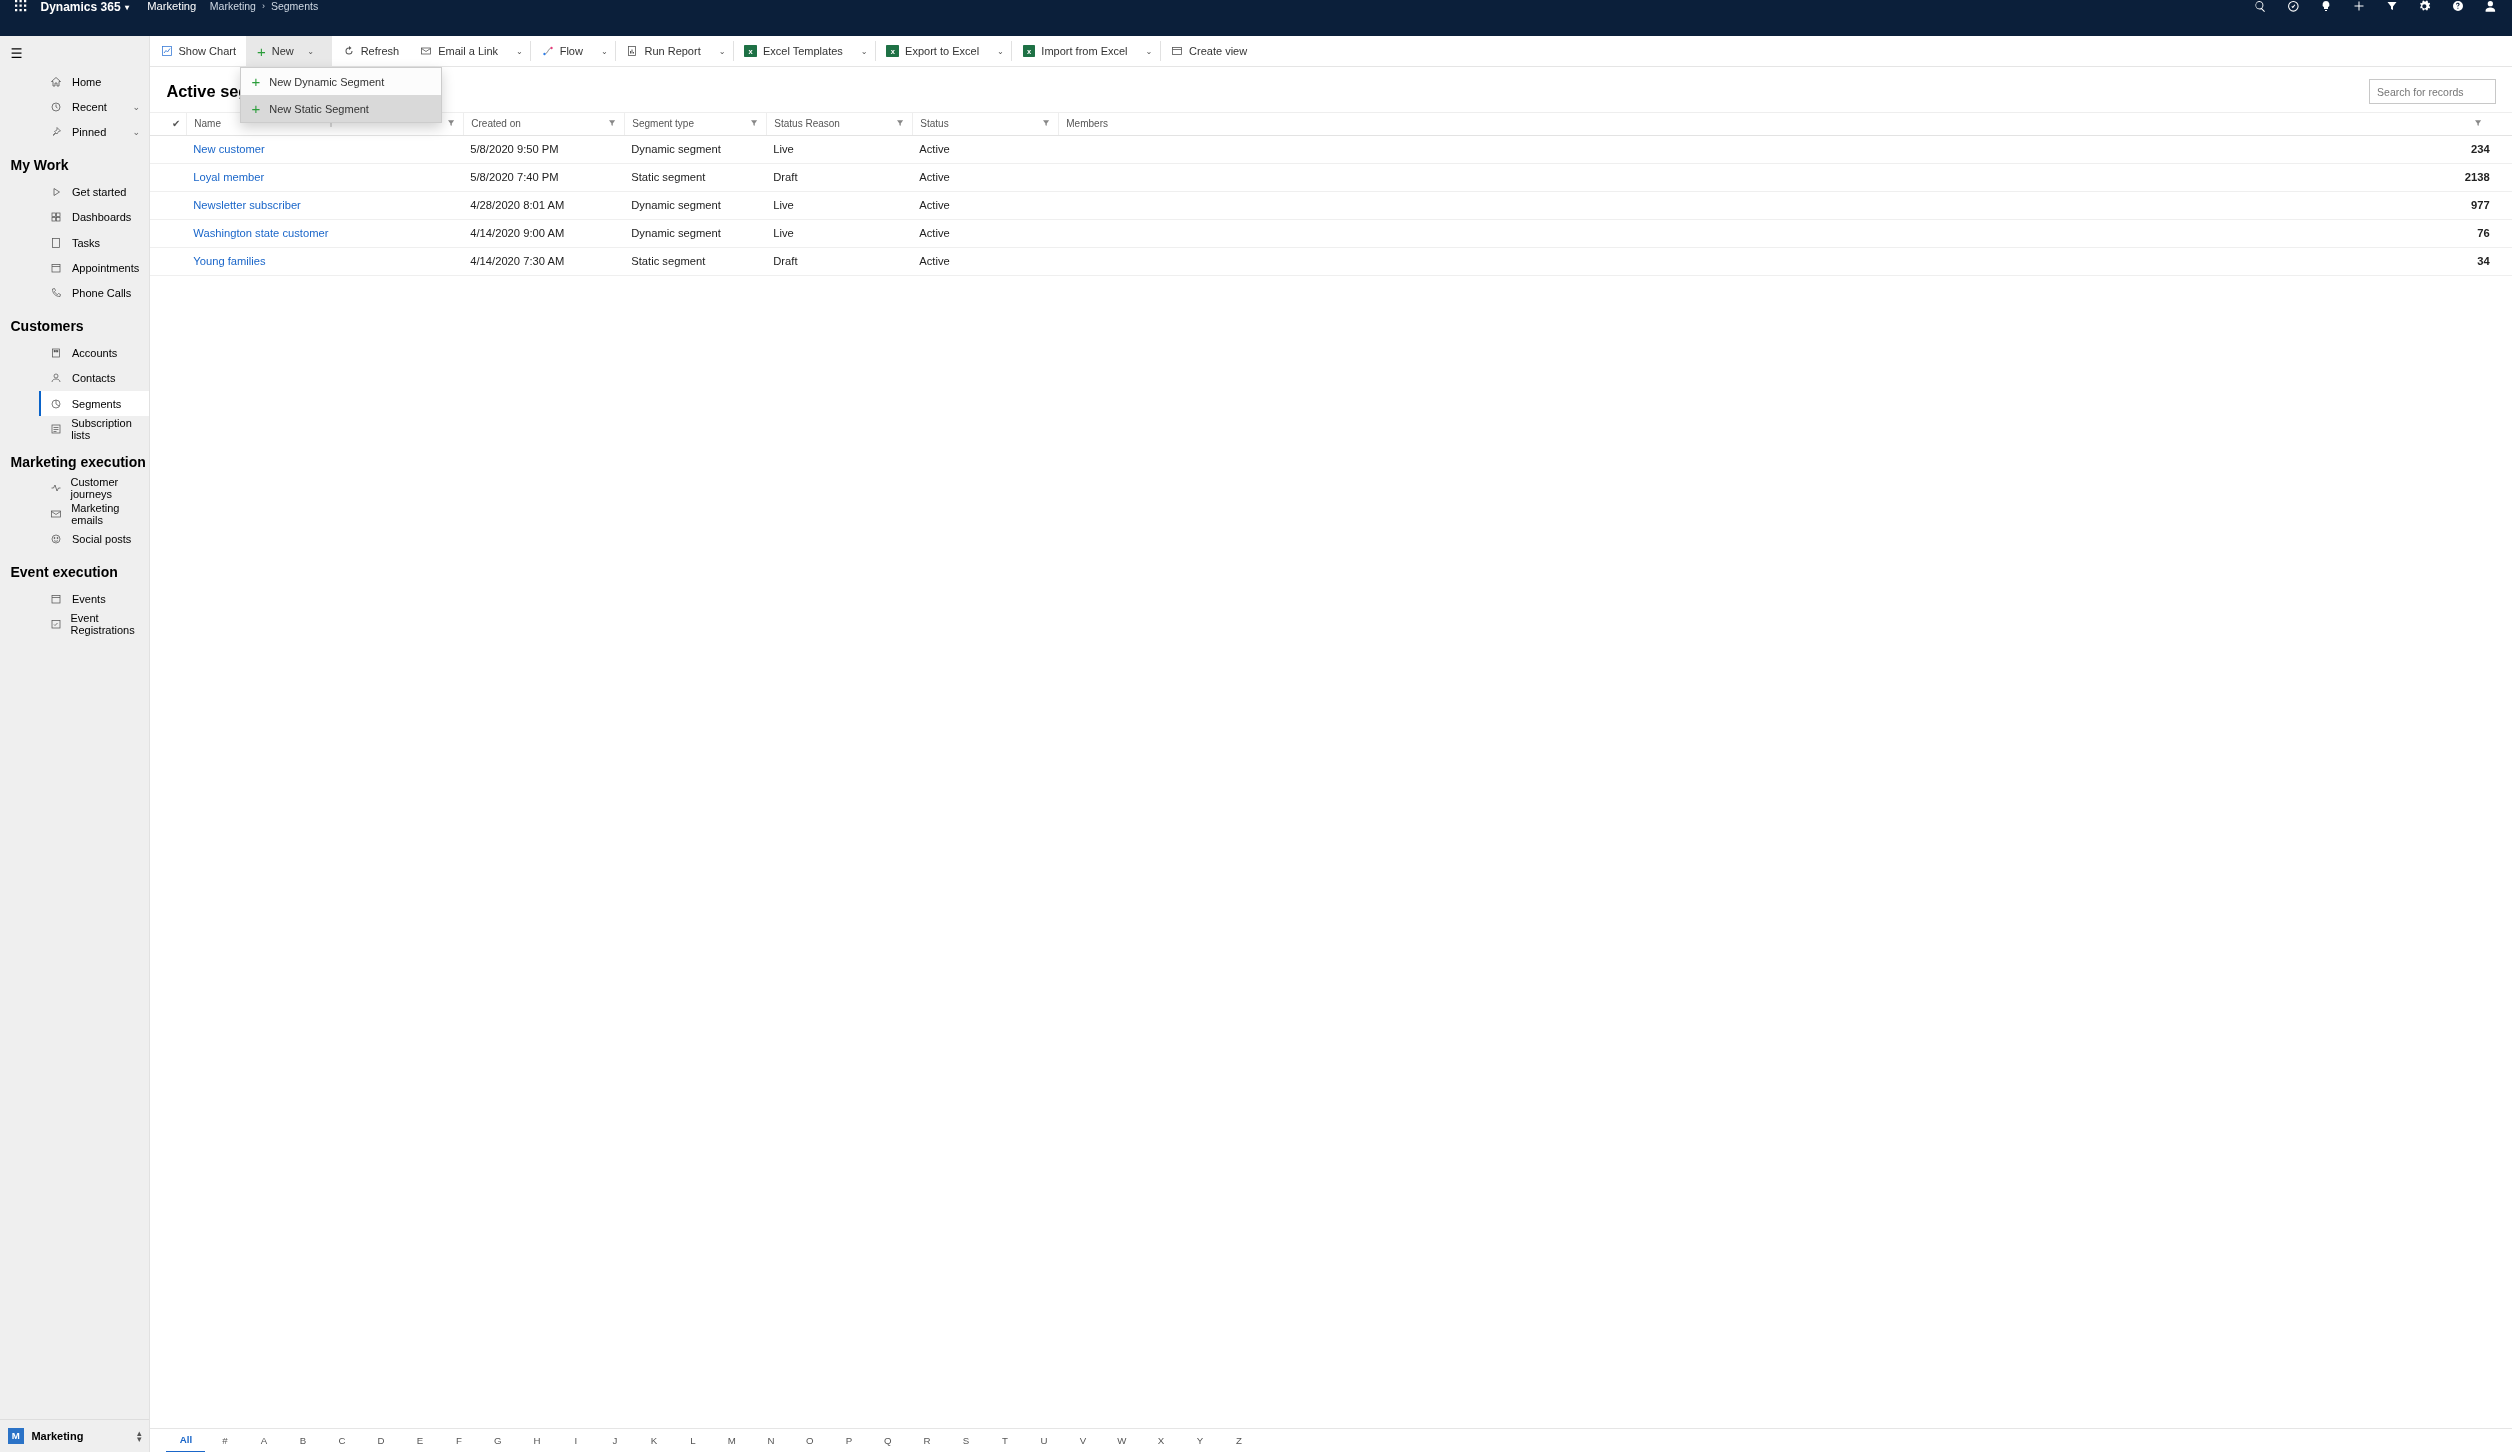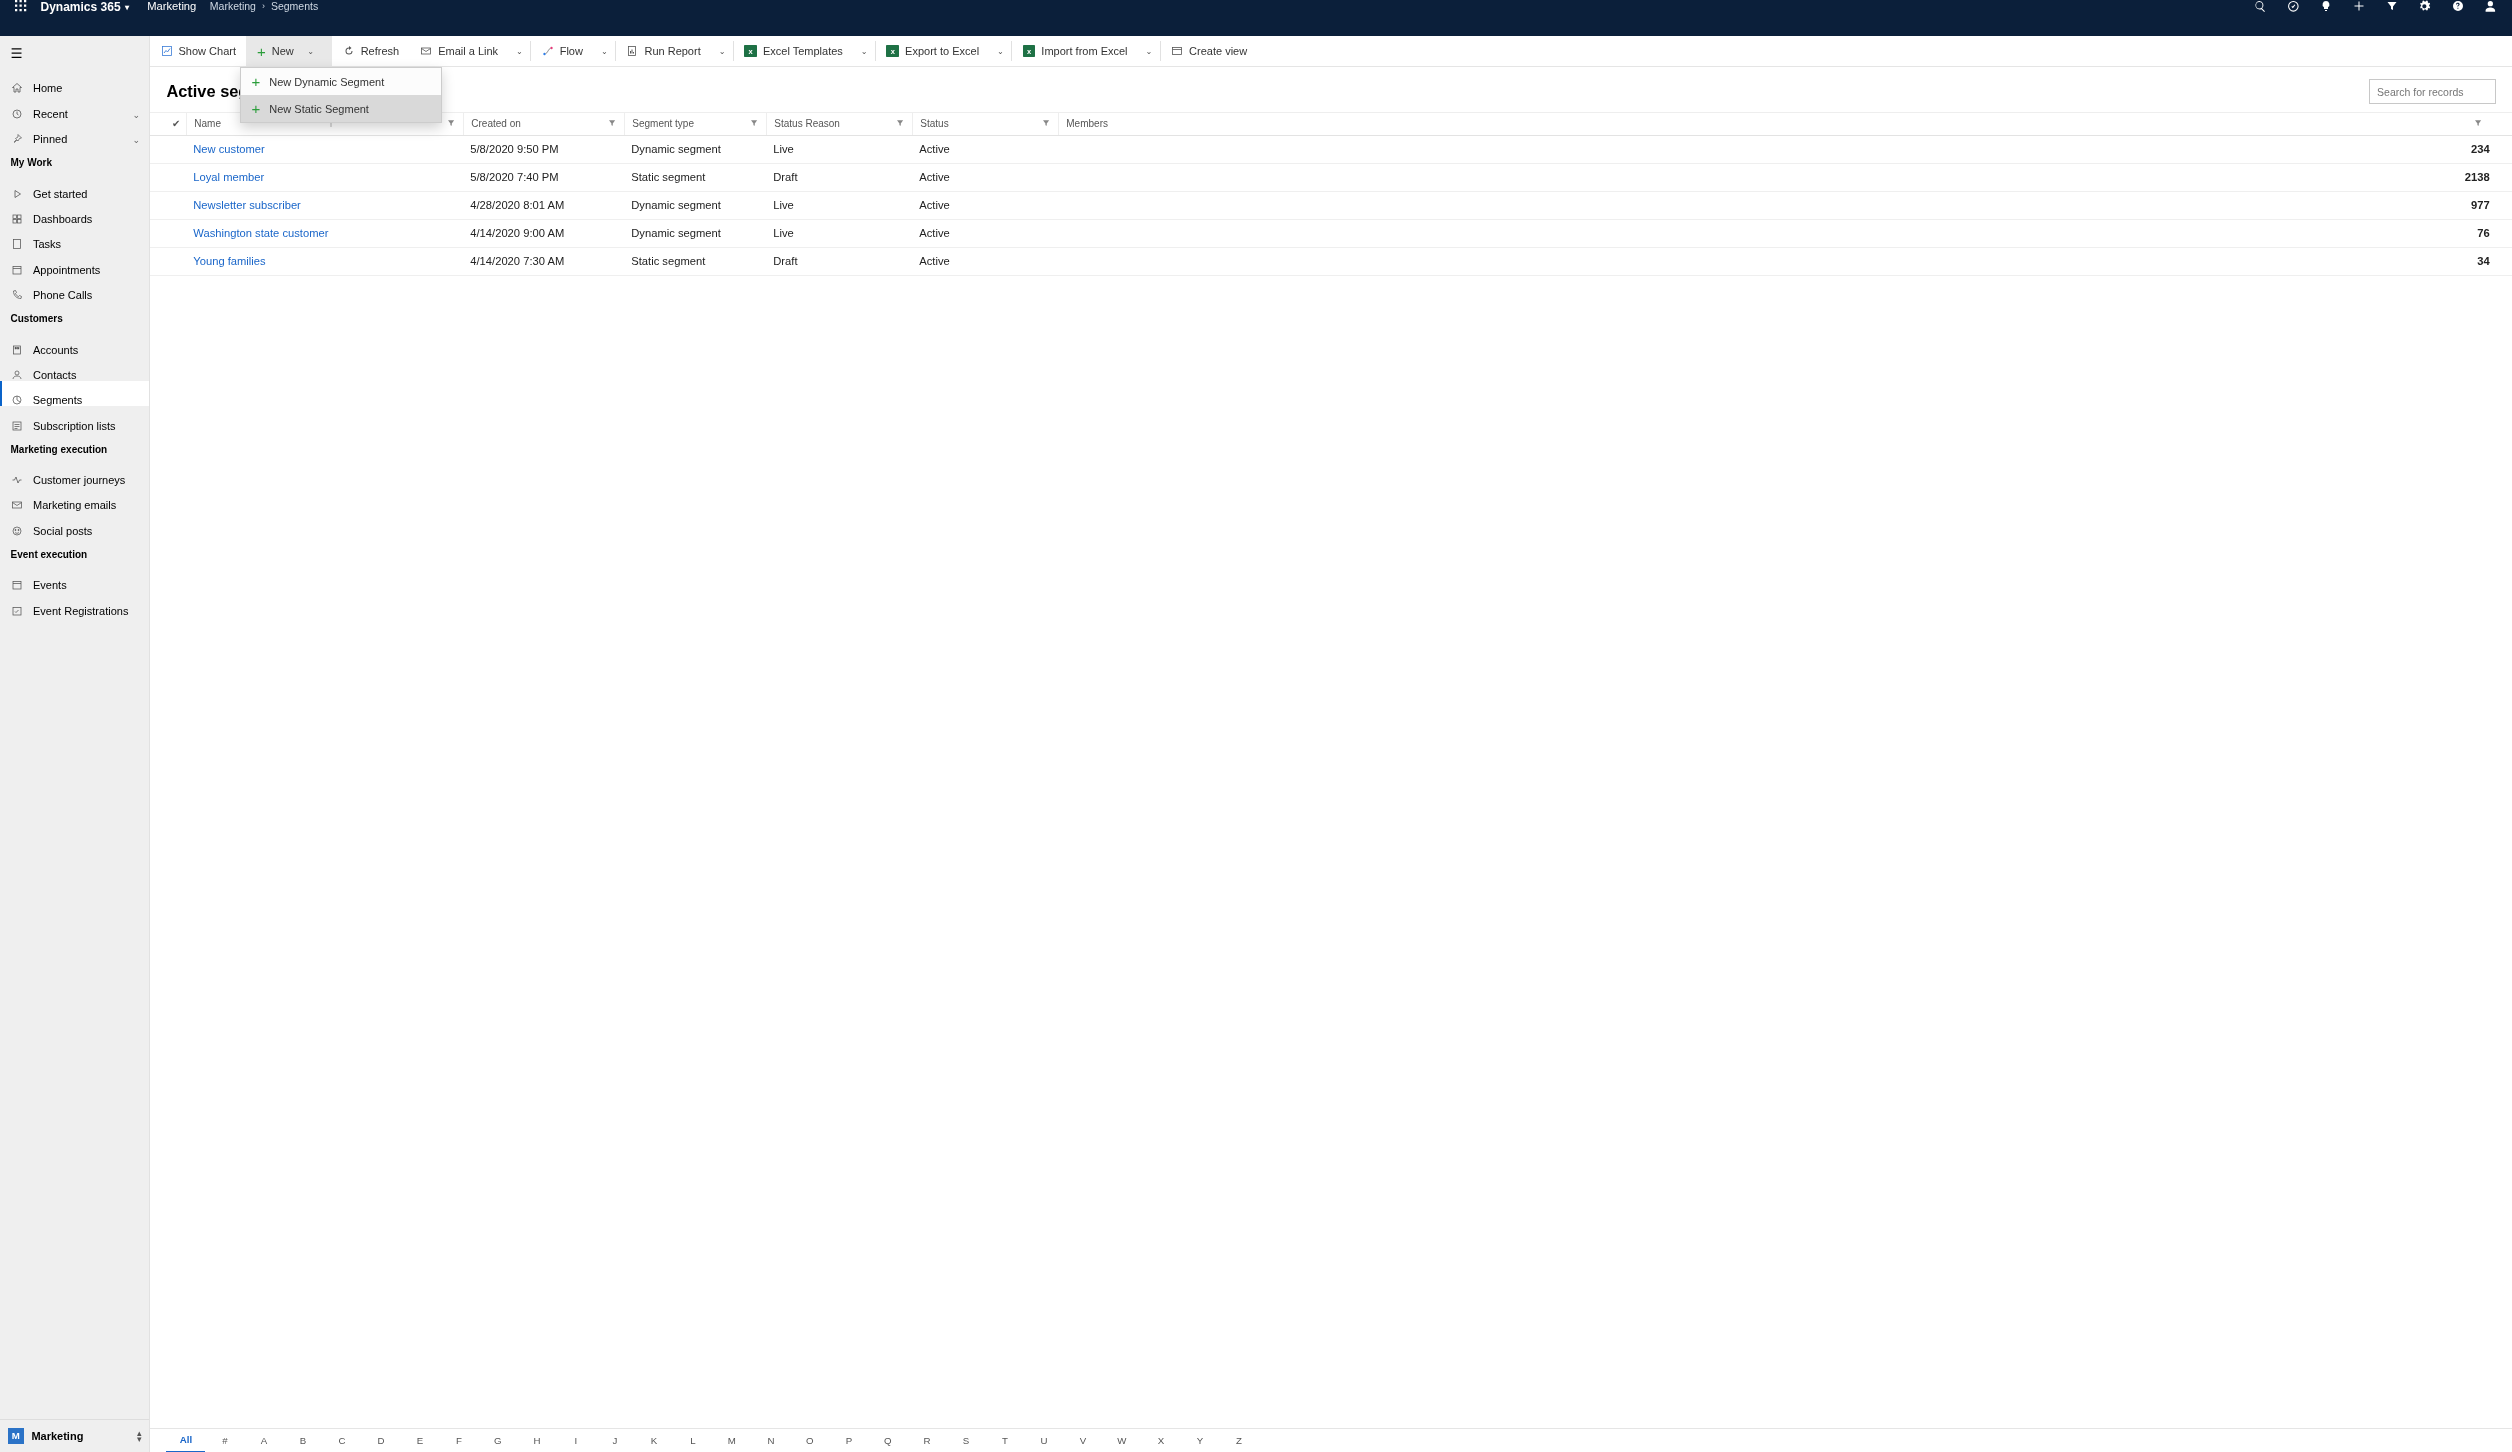--- a/index.html
+++ b/index.html
@@ -31,26 +31,26 @@
 
 .sidebar {
   width: 150px;
   background: #efefef;
   border-right: 0.7px solid #e1e1e1;
   display:flex; flex-direction:column;
   font-size:11px;
 }
 .sidebar .hamb { height:33px; display:flex; align-items:center; padding-left:10.5px; font-size:13.5px; cursor:pointer;}
 .sidebar .navline {
-  height:25.4px; display:flex; align-items:flex-end; padding-left:10.5px; gap:9px; cursor:pointer;
+  height:25.4px; display:flex; align-items:center; padding-left:10.5px; gap:9px; cursor:pointer;margin-left:39px;
 }
 .sidebar .navline .ico { width:13.5px; text-align:center; color:#555; display:flex; align-items:center; justify-content:center;}
 .sidebar .navline .ico svg { width:12px; height:12px; fill:#555; stroke:#555; }
 .sidebar .navline .exp { margin-left:auto; margin-right:9px; font-size:9px; color:#666; }
-.sidebar .grouphdr { font-weight:600; padding:12px 0 6px 10.5px; font-size:10px; }
+.sidebar .grouphdr { font-weight:600; padding:12px 0 6px 10.5px; font-size:14px; }
 .sidebar .navline.sel { background:#fff; border-left:2.2px solid #0a63c9; padding-left:8.2px; }
 .sidebar .filler { flex:1; }
 .sidebar .footer {
   height:33px; display:flex; align-items:center; padding:0 7.5px; gap:7.5px;
   border-top:0.7px solid #ddd; background:#efefef;
 }
 .sidebar .footer .sq { width:16.4px; height:16.4px; background:#2b73c7; color:#fff; font-weight:600; display:flex;align-items:center;justify-content:center; font-size:9.7px;}
 .sidebar .footer .lbl { font-weight:600; }
 .sidebar .footer .ud { margin-left:auto; color:#555; font-size:9px; line-height:0.7; display:flex; flex-direction:column; gap:0; }
 

